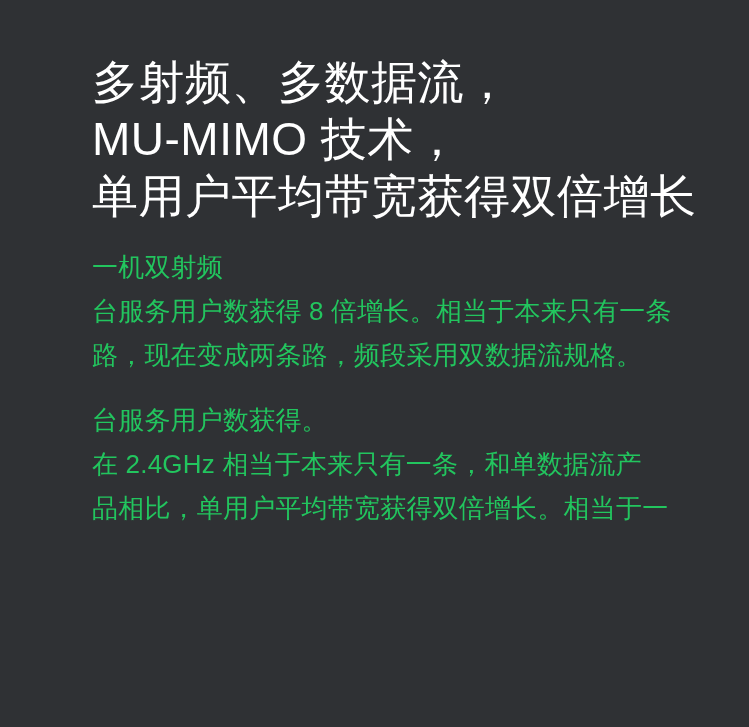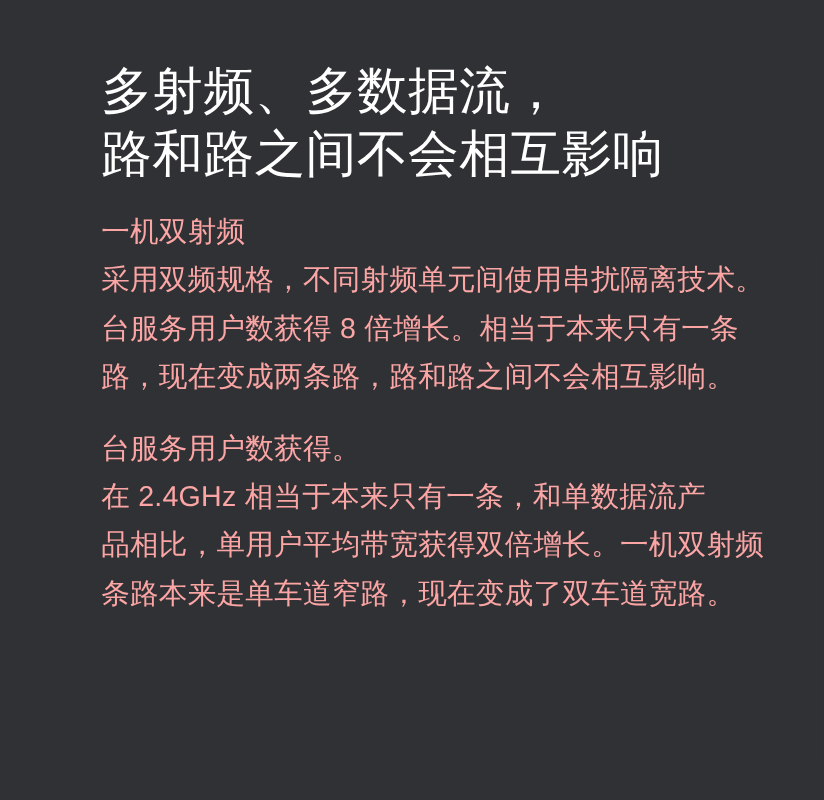--- a/index.html
+++ b/index.html
@@ -27,50 +27,49 @@
     font-weight: 300;
     line-height: 57px;
     letter-spacing: 0.5px;
   }
   .heading-line {
     display: block;
     white-space: nowrap;
   }
   .feature {
     margin-top: 20px;
-    color: #fca5a5;
+    color: #22c55e;
     font-size: 26px;
     font-weight: 400;
     line-height: 44px;
     letter-spacing: 0.2px;
   }
   .feature .text-line {
     white-space: nowrap;
   }
   .feature-2 {
     margin-top: 21px;
   }
 </style>
 </head>
 <body>
 
 <div class="page">
 
   <h1 class="heading">
     <span class="heading-line">多射频、多数据流，</span>
-    <span class="heading-line">路和路之间不会相互影响</span>
+    <span class="heading-line">MU-MIMO 技术，</span>
+    <span class="heading-line">单用户平均带宽获得双倍增长</span>
   </h1>
 
   <section class="feature feature-1">
     <div class="text-line">一机双射频</div>
-    <div class="text-line">采用双频规格，不同射频单元间使用串扰隔离技术。</div>
     <div class="text-line">台服务用户数获得 8 倍增长。相当于本来只有一条</div>
-    <div class="text-line">路，现在变成两条路，路和路之间不会相互影响。</div>
+    <div class="text-line">路，现在变成两条路，频段采用双数据流规格。</div>
   </section>
 
   <section class="feature feature-2">
     <div class="text-line">台服务用户数获得。</div>
     <div class="text-line">在 2.4GHz 相当于本来只有一条，和单数据流产</div>
-    <div class="text-line">品相比，单用户平均带宽获得双倍增长。一机双射频</div>
-    <div class="text-line">条路本来是单车道窄路，现在变成了双车道宽路。</div>
+    <div class="text-line">品相比，单用户平均带宽获得双倍增长。相当于一</div>
   </section>
 
 </div>
 
 </body></html>

